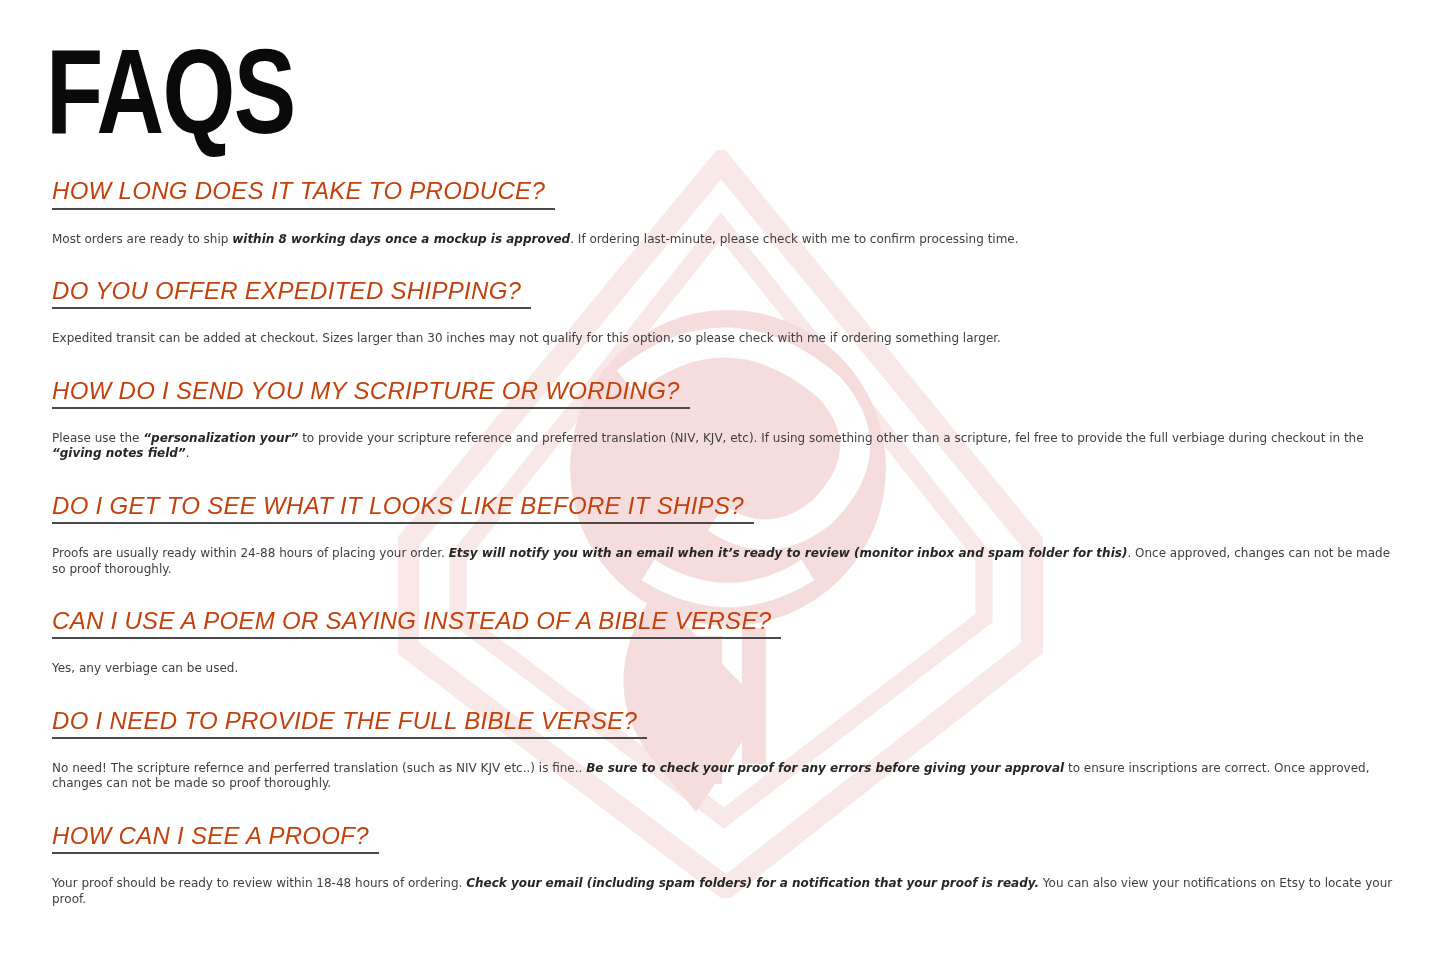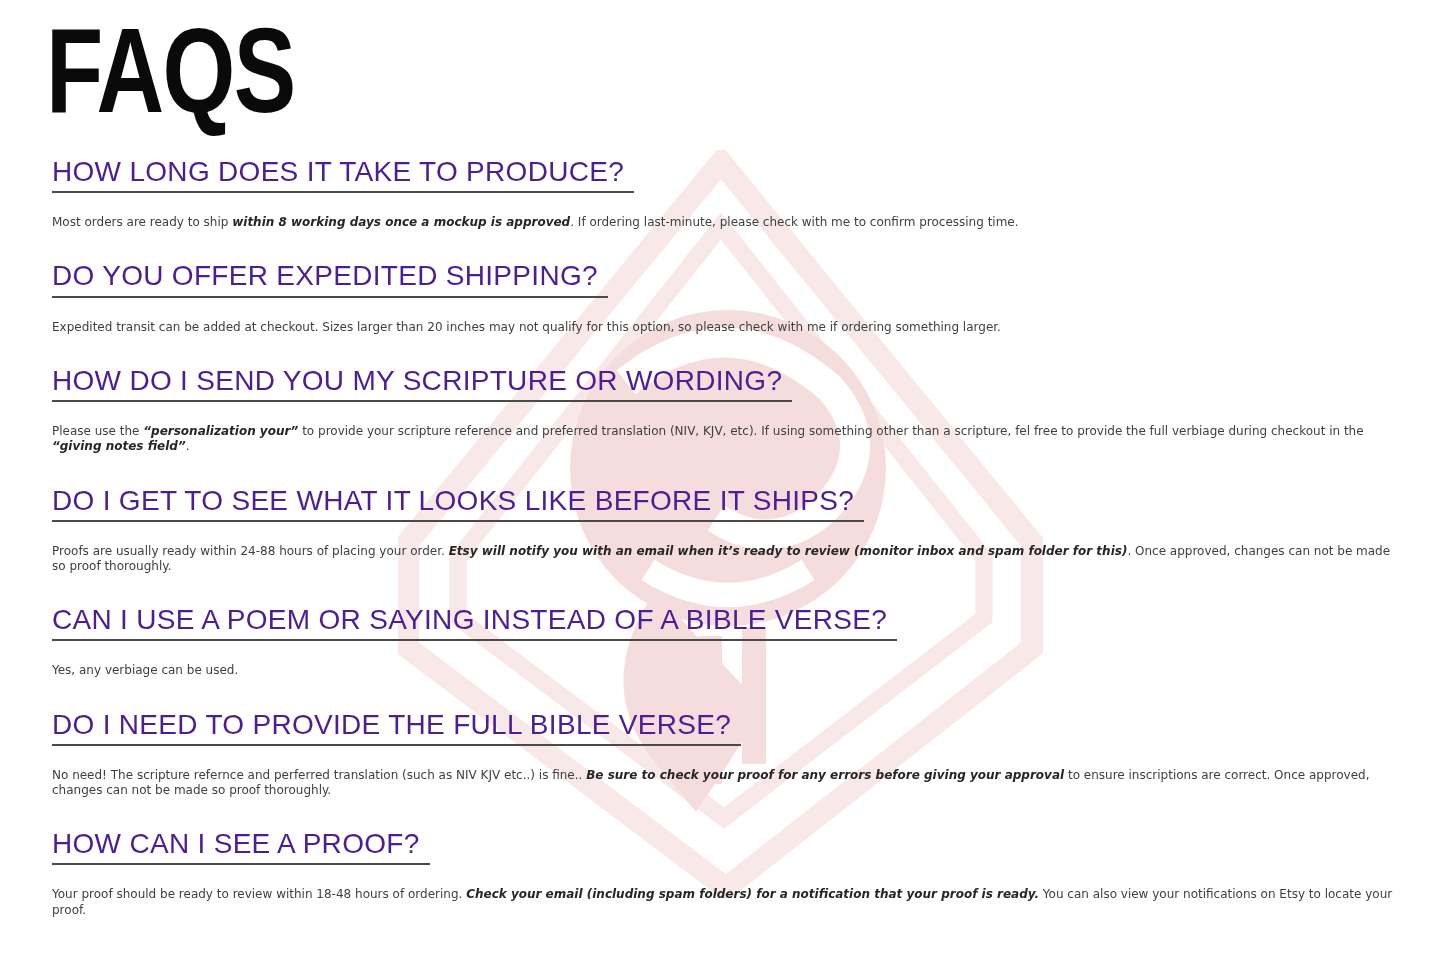--- a/index.html
+++ b/index.html
@@ -20,45 +20,46 @@
     height:748px;
     z-index:0;
     pointer-events:none;
   }
   .wm-stroke{fill:none;stroke:var(--wm-outline,#f8e8e8);}
   .wm-fill{fill:var(--wm-fill,#f6dddd);stroke:none;}
   .wm-white{fill:none;stroke:#ffffff;}
   .content{
     position:relative;
     z-index:1;
-    padding:10px 52px 0 52px;
+    padding:31px 52px 0 52px;
   }
   h1.title{
     margin:0 0 26px -6px;
     font-family:"Liberation Sans", sans-serif;
     font-weight:600;
     font-size:120px;
     line-height:1.0;
     color:#0a0a0a;
     letter-spacing:-2px;
     transform:scaleX(0.78);
     transform-origin:left center;
     white-space:nowrap;
   }
   h2.question{
     display:inline-block;
     margin:0 0 22px 0;
     font-family:"Liberation Sans", sans-serif;
     font-weight:400;
-    font-size:28px;
+    font-size:24px;
     line-height:1.15;
     letter-spacing:0.3px;
-    color:#4c1d95;
+    color:#c2410c;
     padding:0 10px 3px 0;
     border-bottom:2px solid #4a4a4a;
+    font-style:italic;
   }
   section.qa{display:block;}
   p.answer{
     margin:0 0 30px 0;
     font-size:12px;
     line-height:1.27;
     color:#3f3f3f;
     max-width:1341px;
   }
   p.answer .em{
@@ -90,21 +91,21 @@
 
   <div class="content">
     <h1 class="title">FAQS</h1>
     <div id="faq-list">
         <section class="qa">
           <div><h2 class="question">HOW LONG DOES IT TAKE TO PRODUCE?</h2></div>
           <p class="answer"><span>Most orders are ready to ship </span><span class="em">within 8 working days once a mockup is approved</span><span>. If ordering last-minute, please check with me to confirm processing time.</span></p>
         </section>
         <section class="qa">
           <div><h2 class="question">DO YOU OFFER EXPEDITED SHIPPING?</h2></div>
-          <p class="answer"><span>Expedited transit can be added at checkout. Sizes larger than 20 inches may not qualify for this option, so please check with me if ordering something larger.</span></p>
+          <p class="answer"><span>Expedited transit can be added at checkout. Sizes larger than 30 inches may not qualify for this option, so please check with me if ordering something larger.</span></p>
         </section>
         <section class="qa">
           <div><h2 class="question">HOW DO I SEND YOU MY SCRIPTURE OR WORDING?</h2></div>
           <p class="answer"><span>Please use the </span><span class="em">“personalization your”</span><span> to provide your scripture reference and preferred translation (NIV, KJV, etc). If using something other than a scripture, fel free to provide the full verbiage during checkout in the </span><span class="em">“giving notes field”</span><span>.</span></p>
         </section>
         <section class="qa">
           <div><h2 class="question">DO I GET TO SEE WHAT IT LOOKS LIKE BEFORE IT SHIPS?</h2></div>
           <p class="answer"><span>Proofs are usually ready within 24-88 hours of placing your order. </span><span class="em">Etsy will notify you with an email when it’s ready to review (monitor inbox and spam folder for this)</span><span>. Once approved, changes can not be made so proof thoroughly.</span></p>
         </section>
         <section class="qa">

